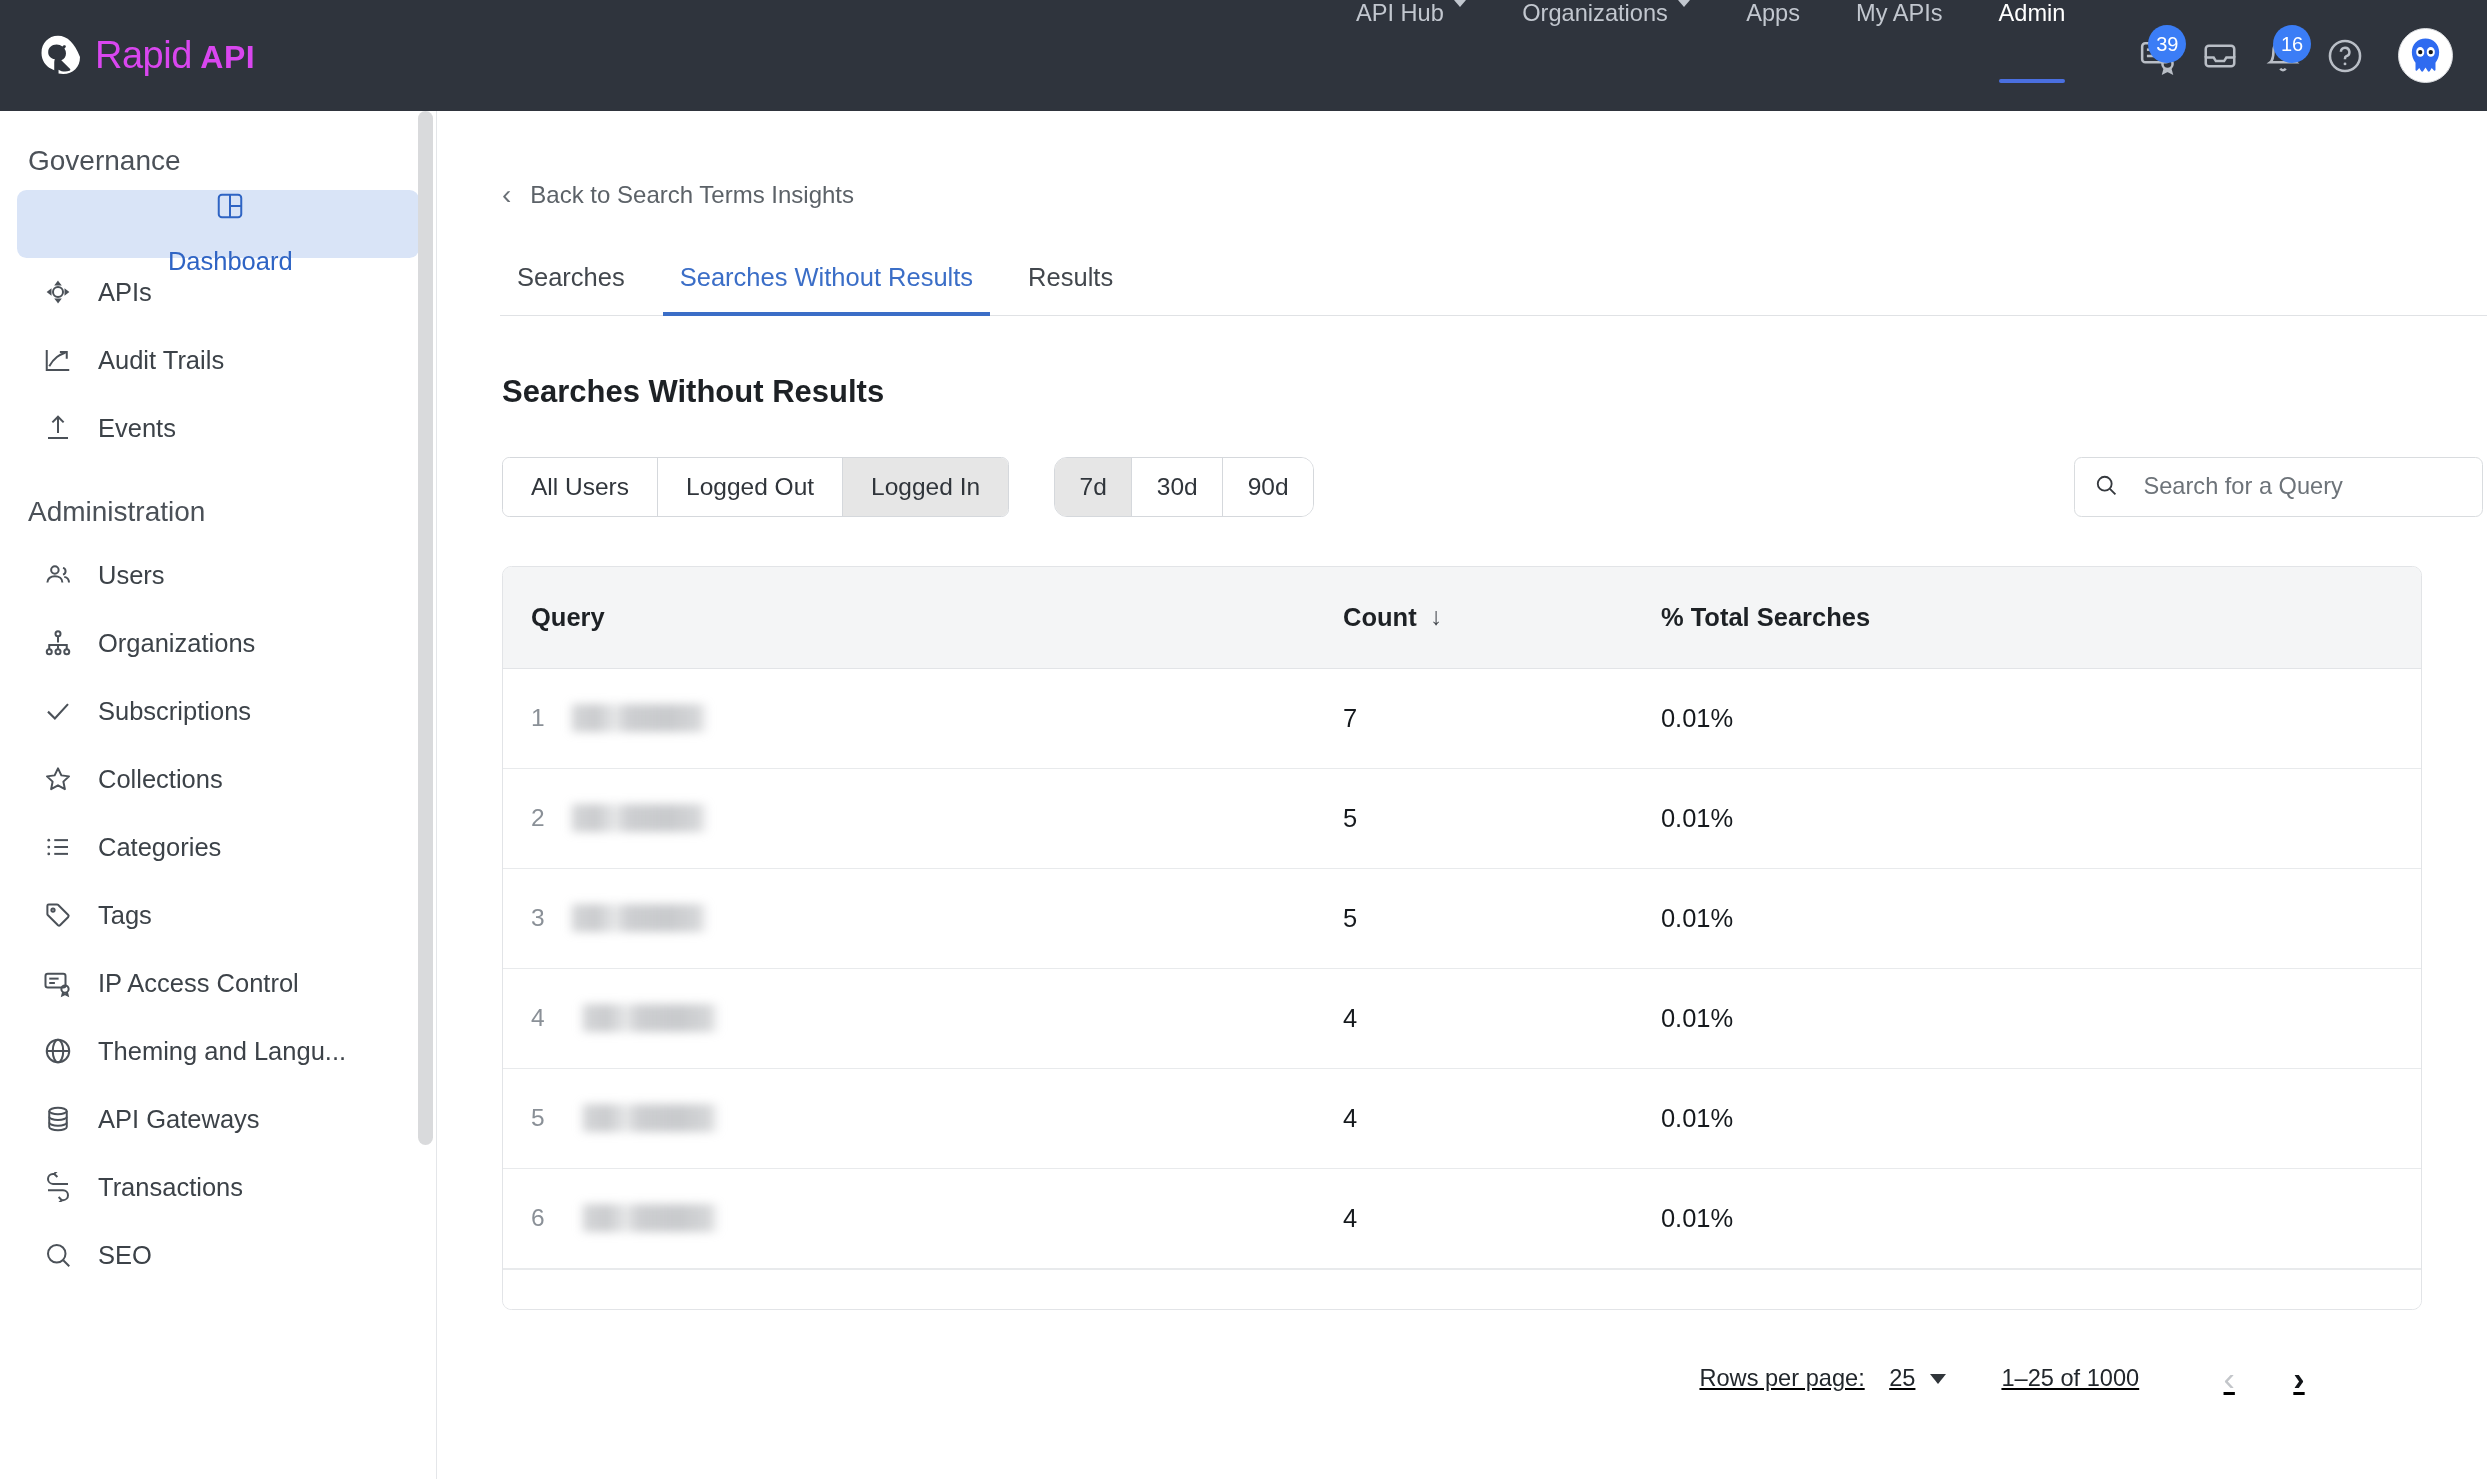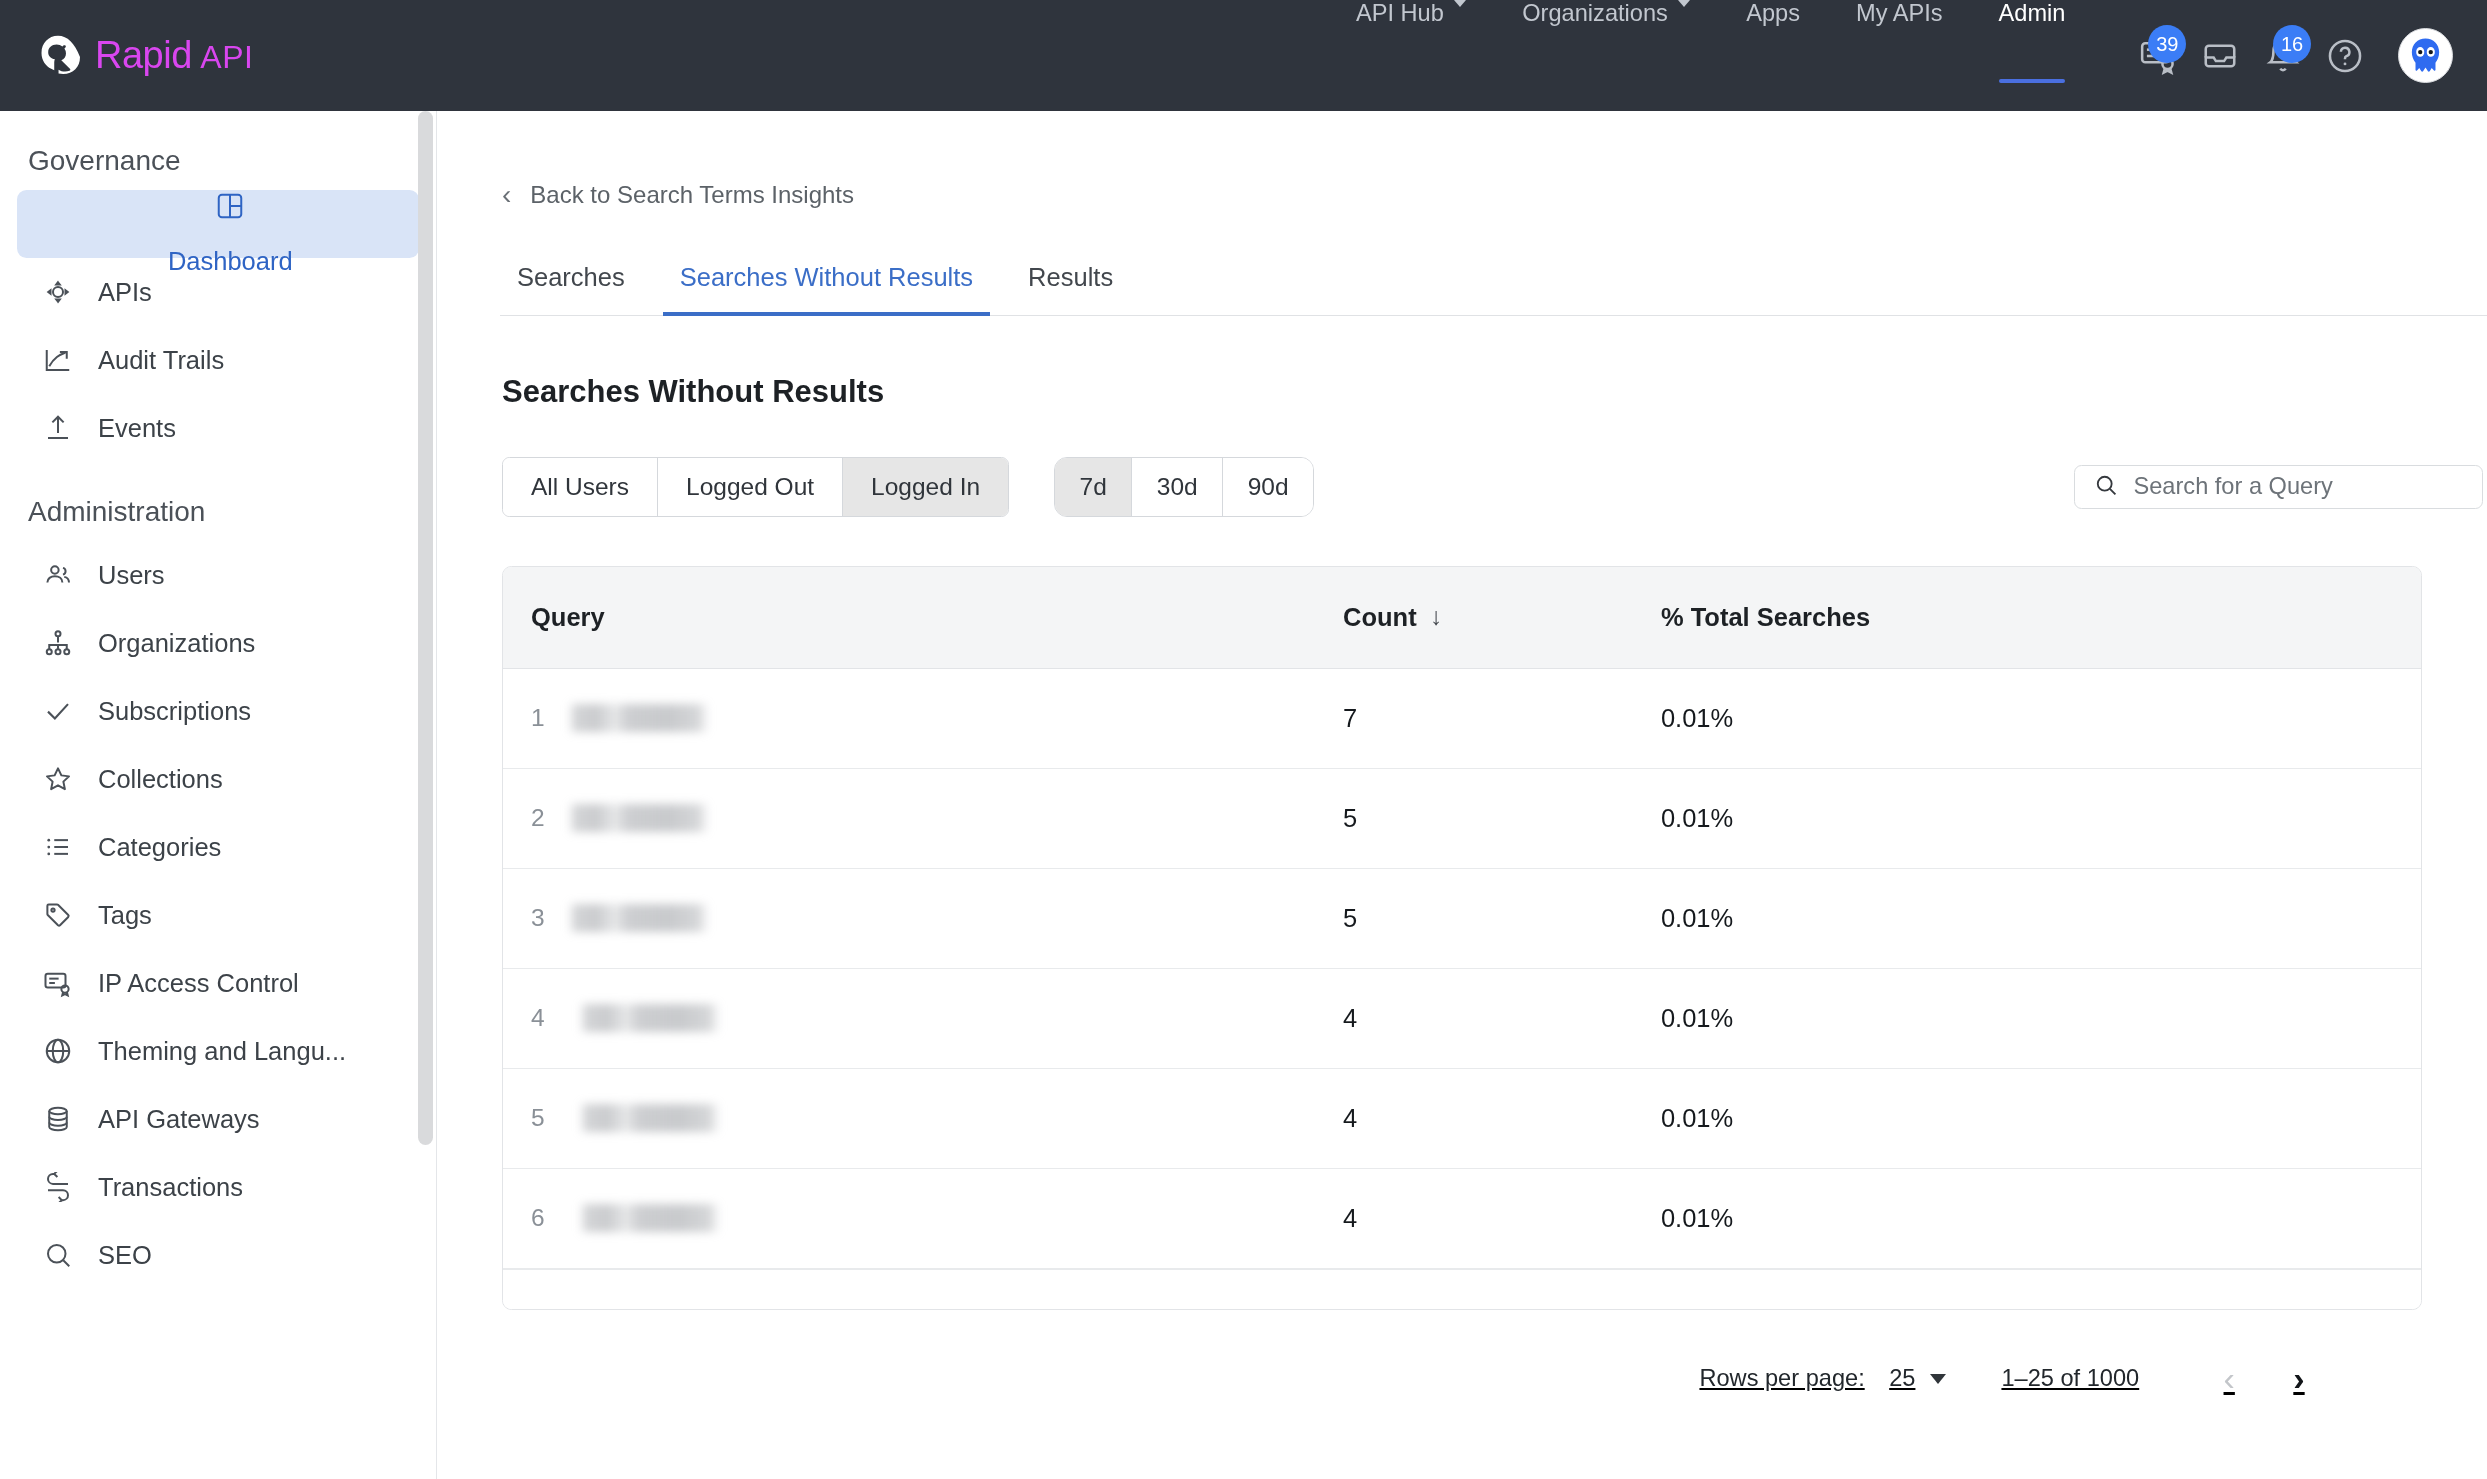--- a/index.html
+++ b/index.html
@@ -12,21 +12,21 @@
 
   
   .topnav {
     position: absolute; top: 0; left: 0; width: 2487px; height: 111px;
     background: #2f343d; display: flex; align-items: center;
   }
   .brand { display: flex; align-items: center; margin-left: 36px; gap: 15px; }
   .brand-mark { width: 44px; height: 44px; position: relative; }
   .brand-text { color: #d946ef; font-size: 38px; letter-spacing: -0.5px; display:flex; align-items:baseline; gap:8.5px;}
   .brand-rapid { font-weight: 400; }
-  .brand-api { font-weight: 400; font-size: 32px; letter-spacing: 0.5px; text-align: center;}
+  .brand-api { font-weight: 700; font-size: 32px; letter-spacing: 0.5px; text-align: center;}
 
   .nav-links { display: flex; align-items: center; margin-left: auto; gap: 0px; }
   .nav-item {
     color: #c2c7cf; font-size: 23.6px; padding: 0 28px; height: 111px;
     display: flex; align-items: flex-start; gap: 10.4px; position: relative; cursor: pointer;
   }
   .nav-item.active { color: #ffffff; }
   .nav-item.active::after {
     content: ""; position: absolute; left: 28px; right: 28px; bottom: 28px;
     height: 3.8px; background: #4a6fe0; border-radius: 1.9px;
@@ -90,22 +90,22 @@
   .seg-btn {
     display: flex; align-items: center; justify-content: center; padding: 0 28px;
     font-size: 24.5px; color: #30353b; background: #fff; border-right: 0.9px solid #d5d8dc; cursor: pointer;
   }
   .seg-btn:last-child { border-right: none; }
   .seg-btn.selected { background: #e6e6e6; }
   .seg.range { margin-left: 45px; border-radius: 13px; }
   .seg.range .seg-btn { padding: 0 24.5px; }
 
   .search-box {
-    margin-left: auto; width: 409px; height: 44px; border: 0.9px solid #d9dcdf;
-    border-radius: 7.5px; display: flex; align-items: center; gap: 15px; padding: 8px 19px; cursor: text;
+    margin-left: auto; width: 409px; height: 60px; border: 0.9px solid #d9dcdf;
+    border-radius: 7.5px; display: flex; align-items: center; gap: 25px; padding: 8px 19px; cursor: text;
   }
   .search-box input {
     border: none; outline: none; font-size: 23.6px; color: #3c4147;
     font-family: "Liberation Sans", sans-serif; width: 311px; background: transparent;
   }
   .search-box input::placeholder { color: #6d7379; }
 
   
   .table-card {
     margin: 49px 0 0 64px; width: 1920px; border: 0.9px solid #e2e4e7;

